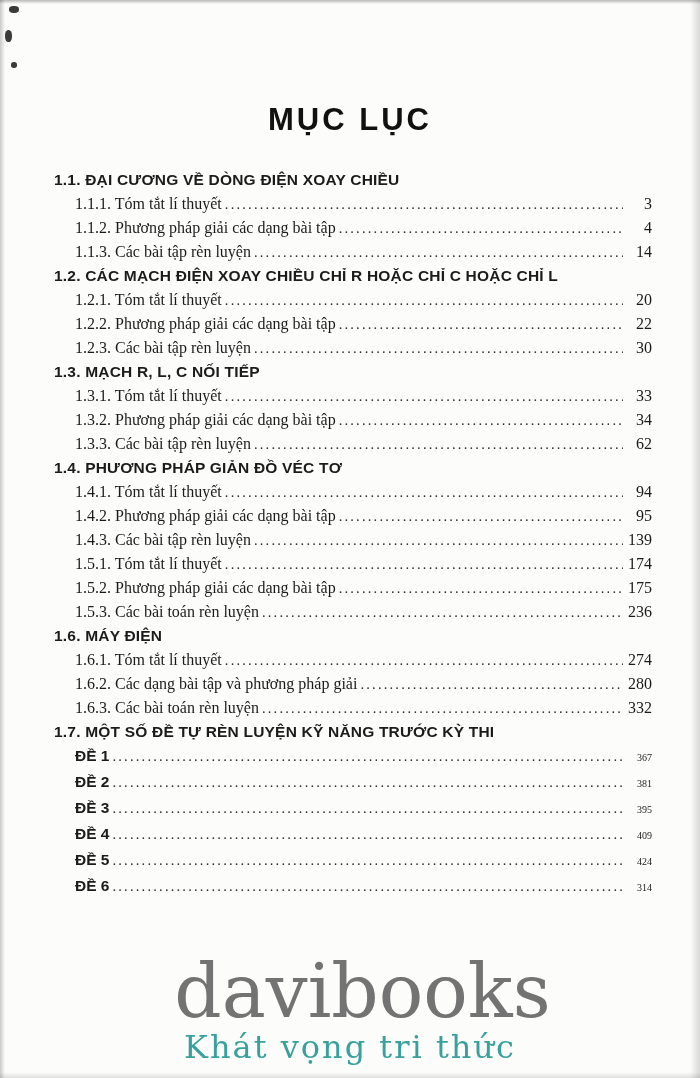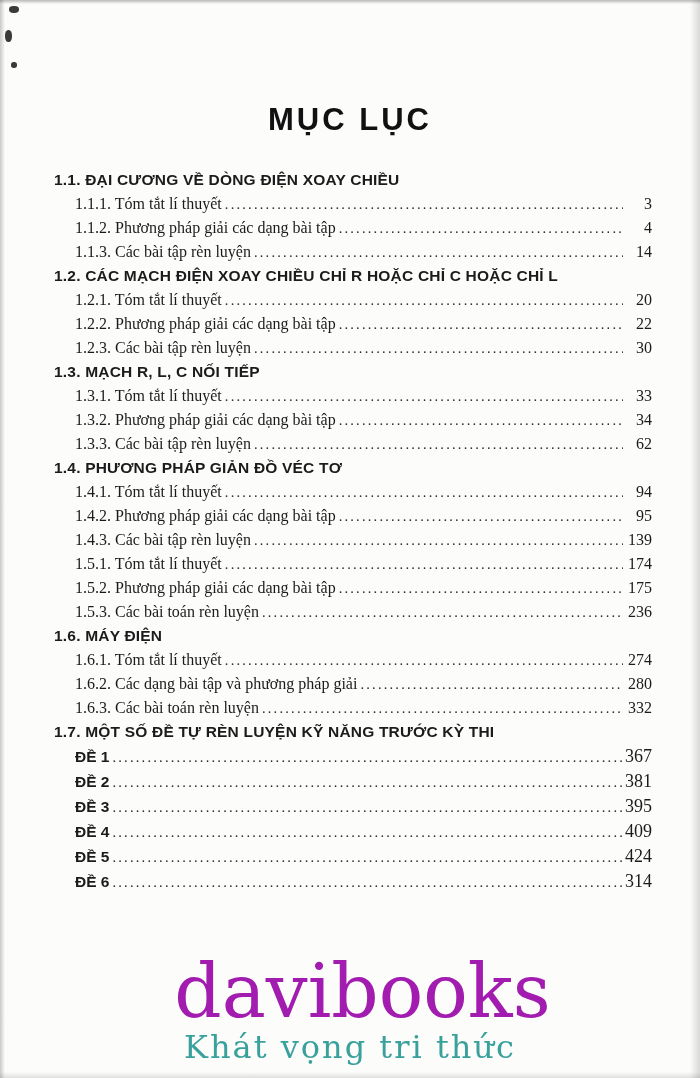--- a/index.html
+++ b/index.html
@@ -71,34 +71,34 @@
     min-width: 26px;
     text-align: right;
     font-size: 16px;
     white-space: nowrap;
   }
   .de .lbl {
     font-family: "Liberation Sans", sans-serif;
     font-weight: bold;
     font-size: 15.5px;
   }
-  .de .pg { font-size: 18px; }
+  .de .pg { font-size: 10px; }
 
   .watermark {
     position: absolute;
     left: 0; right: 0;
     bottom: 14px;
     text-align: center;
     pointer-events: none;
   }
   .wm-name {
     font-family: "DejaVu Serif", serif;
     font-size: 74px;
     line-height: 74px;
-    color: #a21caf;
+    color: #737373;
     padding-left: 25px;
   }
   .wm-slogan {
     font-family: "DejaVu Serif", serif;
     font-size: 32px;
     line-height: 34px;
     letter-spacing: 2px;
     color: #39a19c;
     margin-top: 2px;
   }

